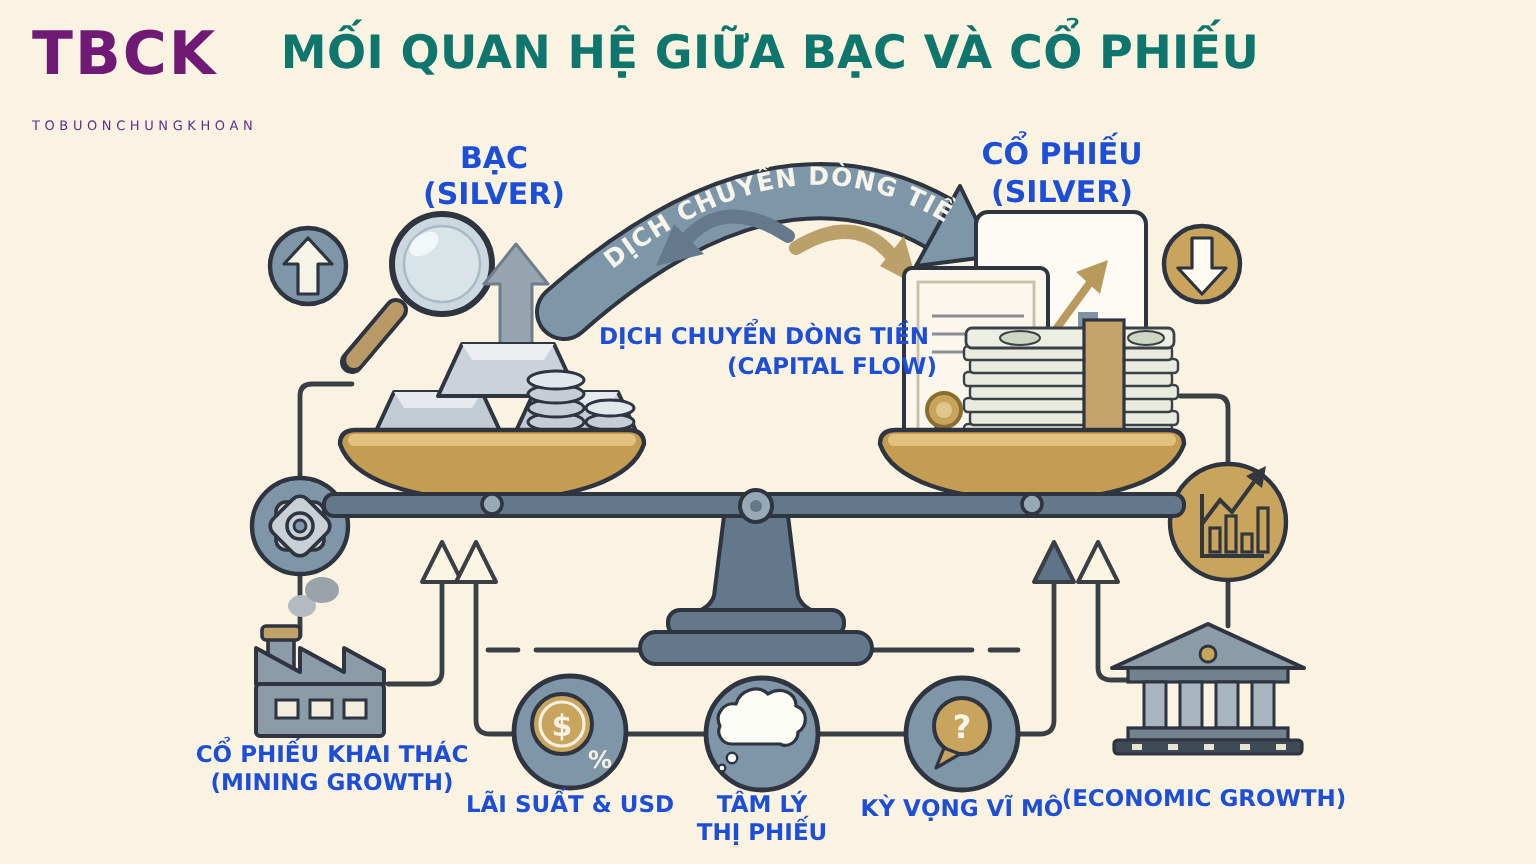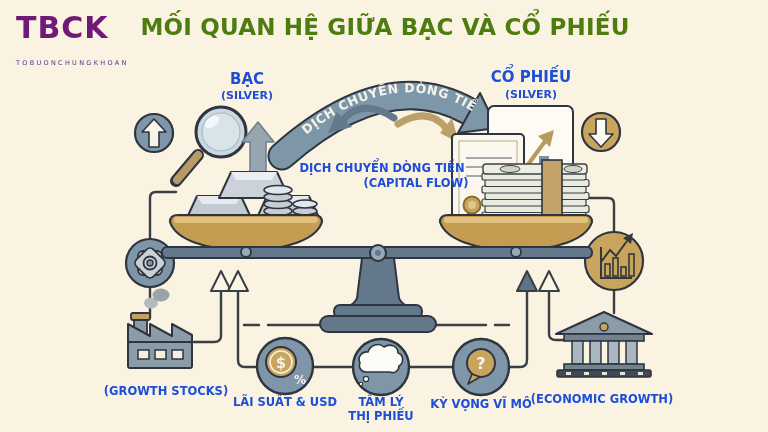--- a/index.html
+++ b/index.html
@@ -6,23 +6,23 @@
   .stage{
     position:relative;width:768px;height:432px;background:#FAF3E2;overflow:hidden;
     font-family:"DejaVu Sans","Liberation Sans",sans-serif;
   }
   .scene{position:absolute;left:0;top:0;}
   svg text{font-family:"DejaVu Sans","Liberation Sans",sans-serif;font-weight:bold;}
   .lbl{
     position:absolute;transform:translateX(-50%);text-align:center;white-space:nowrap;
     color:#1d4ed8;font-weight:700;line-height:1.05;
   }
-  .title{font-size:23px;font-weight:700;letter-spacing:.2px;color:#4d7c0f;}
+  .title{font-size:23px;font-weight:700;letter-spacing:.2px;color:#0f766e;}
   .big{font-size:15px;}
-  .sub{font-size:11px;}
+  .sub{font-size:15px;}
   .cap{font-size:11.5px;}
   .logo{position:absolute;left:16px;top:13px;}
   .logo-main{color:#701a75;font-weight:700;font-size:30px;letter-spacing:1px;line-height:1;}
   .logo-sub{color:#5C2D91;font-weight:400;font-size:6.5px;letter-spacing:2.3px;margin-top:16px;}
 </style>
 </head>
 <body>
 
 <div class="stage">
 
@@ -259,21 +259,22 @@
 
   <div class="lbl big" style="left:247px;top:72px;">BẠC</div>
   <div class="lbl sub" style="left:247px;top:90px;">(SILVER)</div>
 
   <div class="lbl big" style="left:531px;top:70px;">CỔ PHIẾU</div>
   <div class="lbl sub" style="left:531px;top:89px;">(SILVER)</div>
 
   <div class="lbl cap" style="left:382px;top:162px;">DỊCH CHUYỂN DÒNG TIỀN</div>
   <div class="lbl cap" style="left:400px;top:177px;padding-left:32px;">(CAPITAL FLOW)</div>
 
-  <div class="lbl cap" style="left:166px;top:385px;">(GROWTH STOCKS)</div>
+  <div class="lbl cap" style="left:166px;top:371px;">CỔ PHIẾU KHAI THÁC</div>
+  <div class="lbl cap" style="left:166px;top:385px;">(MINING GROWTH)</div>
 
   <div class="lbl cap" style="left:602px;top:393px;">(ECONOMIC GROWTH)</div>
 
   <div class="lbl cap" style="left:285px;top:396px;">LÃI SUẤT &amp; USD</div>
   <div class="lbl cap" style="left:381px;top:396px;">TÂM LÝ</div>
   <div class="lbl cap" style="left:381px;top:410px;">THỊ PHIẾU</div>
   <div class="lbl cap" style="left:481px;top:398px;">KỲ VỌNG VĨ MÔ</div>
 
 </div>
 

